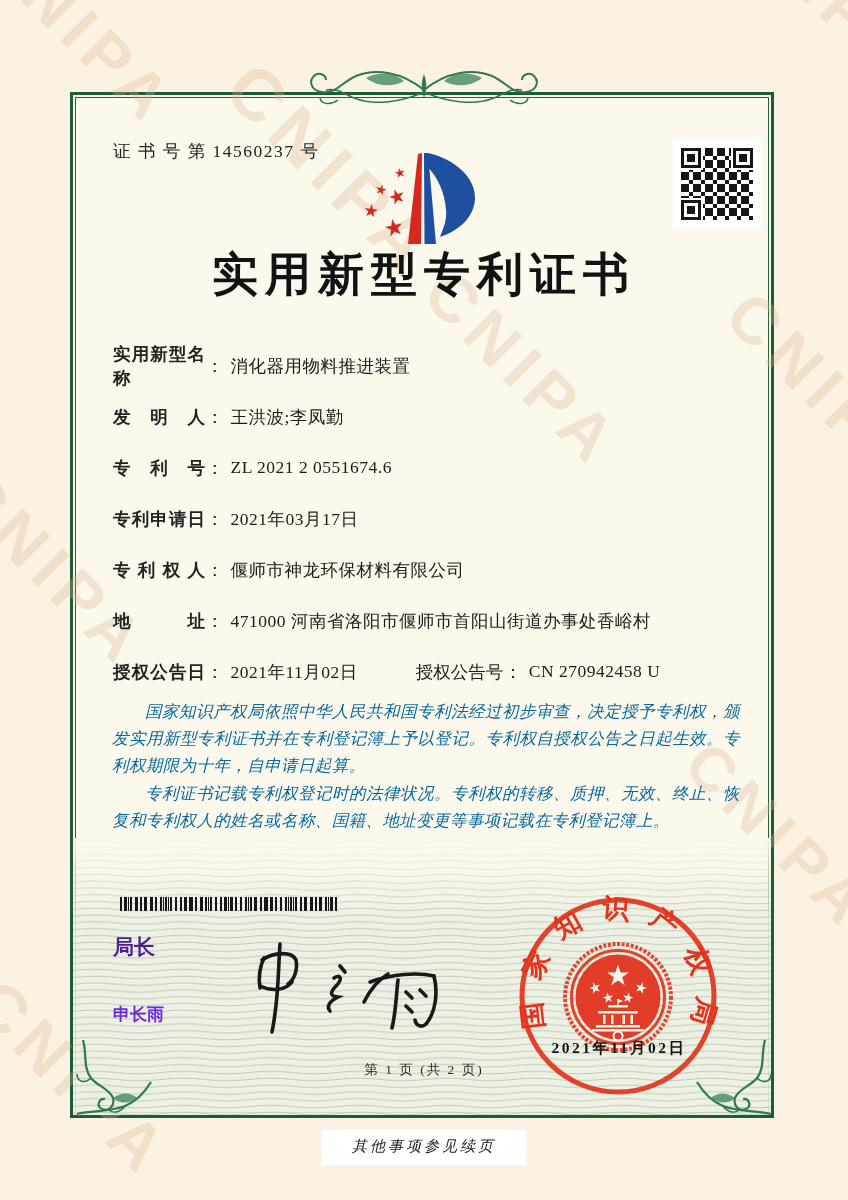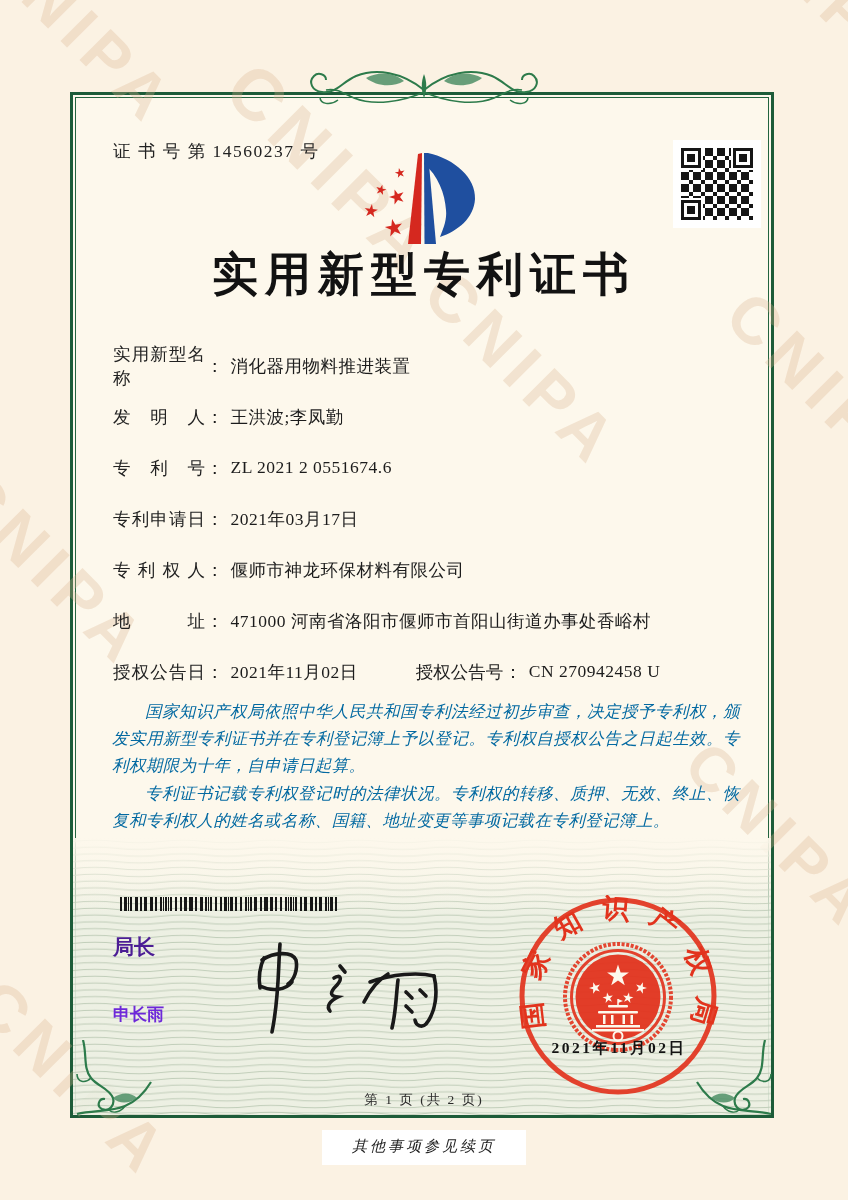--- a/index.html
+++ b/index.html
@@ -12,41 +12,41 @@
   .frame::before{content:"";position:absolute;inset:2px;border:1px solid #23643f;}
   .guilloche{position:absolute;left:73px;top:838px;z-index:2;}
   .content-item{position:absolute;z-index:3;}
   .cert-no{left:113px;top:139px;font-size:17.5px;letter-spacing:1.5px;color:#222;}
   .logo{left:352px;top:142px;}
   .qr{left:673px;top:140px;}
   .title{left:0;width:848px;top:244px;text-align:center;font-size:46px;font-weight:700;
          letter-spacing:7px;color:#121212;}
   .fields{left:113px;top:340px;width:630px;}
   .frow{height:51px;display:flex;align-items:center;font-size:17.5px;}
-  .flabel{display:inline-block;width:92px;text-align:justify;text-align-last:justify;color:#222;}
+  .flabel{display:inline-block;width:92px;text-align:justify;text-align-last:justify;color:#222;font-weight:bold;}
   .fcolon{margin-left:1px;}
   .fvalue{margin-left:7px;letter-spacing:0.5px;}
   .pair2{margin-left:58px;display:inline-flex;align-items:center;}
   .paras{left:112px;top:698px;width:628px;font-size:16.5px;line-height:27.2px;text-align:justify;
          font-style:italic;color:#0369a1;letter-spacing:0.4px;}
   .paras p{margin:0;text-indent:2em;}
   .barcode{left:120px;top:897px;width:218px;height:14px;
     background-image:
       repeating-linear-gradient(90deg,#161616 0 2px,rgba(0,0,0,0) 2px 5px),
       repeating-linear-gradient(90deg,#161616 0 1px,rgba(0,0,0,0) 1px 8px),
       repeating-linear-gradient(90deg,rgba(0,0,0,0) 0 4px,#161616 4px 5px,rgba(0,0,0,0) 5px 13px);}
   .sig-title{left:113px;top:933px;font-family:"Liberation Sans","DejaVu Sans",sans-serif;
              font-size:21px;font-weight:600;color:#4c1d95;}
   .sig-name{left:113px;top:1003px;font-family:"Liberation Sans","DejaVu Sans",sans-serif;
             font-size:17px;font-weight:600;color:#6d28d9;}
   .sig{left:222px;top:936px;}
   .seal{left:514px;top:895px;z-index:4;}
   .seal-date{left:521px;top:1038px;width:196px;text-align:center;z-index:5;
              font-size:15.5px;font-weight:600;color:#131313;letter-spacing:2.5px;}
-  .page-info{left:0;width:848px;top:1091px;text-align:center;font-size:13.5px;letter-spacing:2px;
+  .page-info{left:0;width:848px;top:1061px;text-align:center;font-size:13.5px;letter-spacing:2px;
              color:#2a2a2a;z-index:3;}
   .fl{position:absolute;z-index:4;}
   .fl-top{left:302px;top:62px;}
   .fl-bl{left:75px;top:1040px;}
   .fl-br{left:693px;top:1040px;transform:scaleX(-1);}
   .bottom-note{position:absolute;left:50%;transform:translateX(-50%);top:1130px;background:#ffffff;
                padding:7px 30px 9px;font-size:15px;font-style:italic;letter-spacing:3px;color:#222;z-index:3;}
 </style>
 </head>
 <body>

